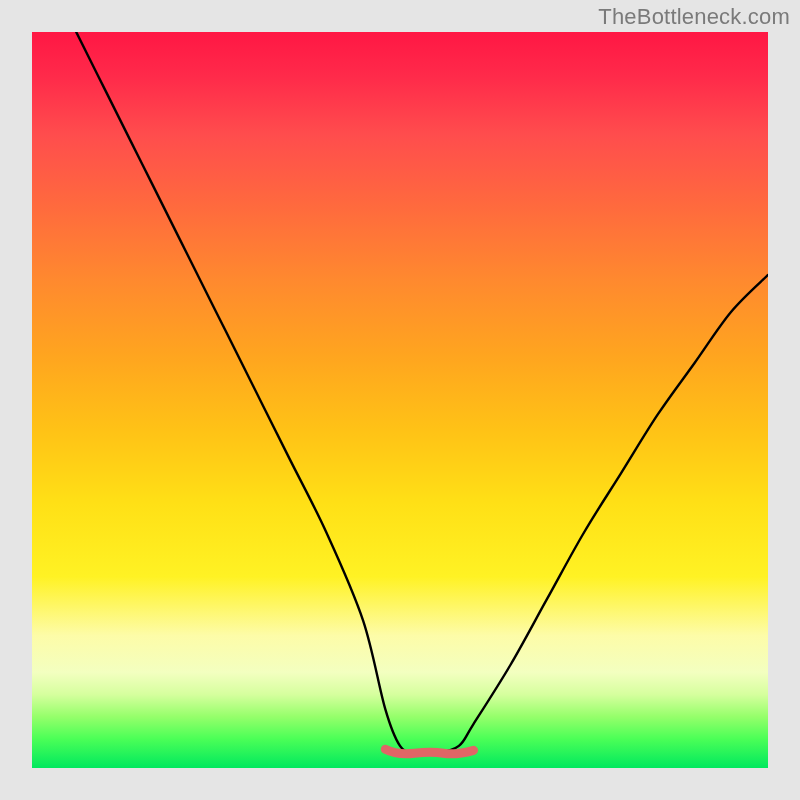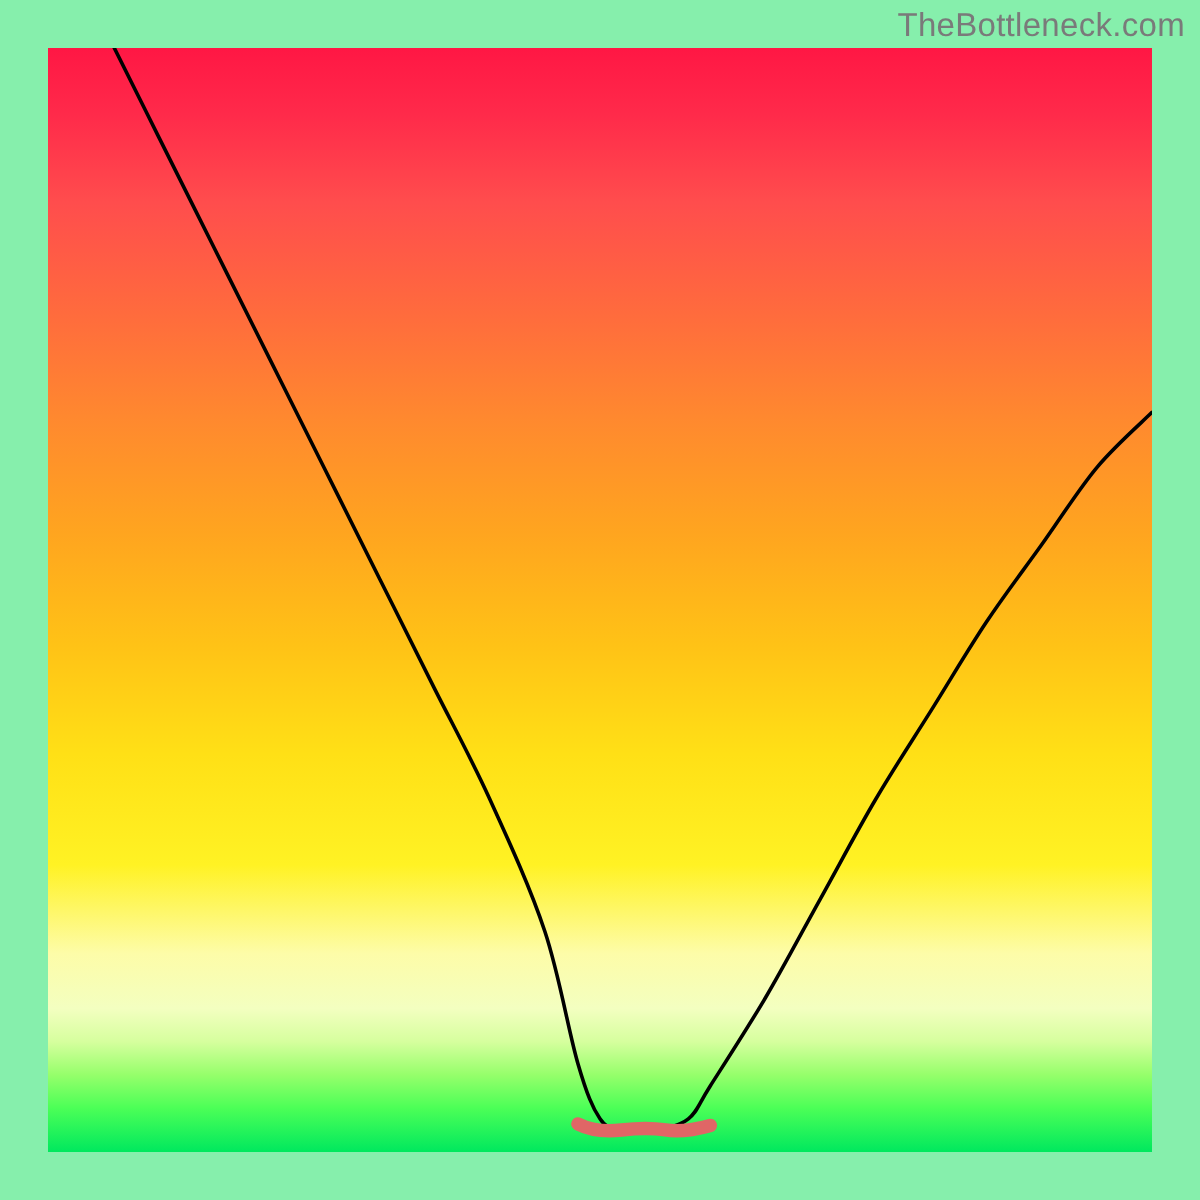--- a/index.html
+++ b/index.html
@@ -8,21 +8,21 @@
     width: 800px;
     height: 800px;
     background: #000;
     font-family: Arial, Helvetica, sans-serif;
     overflow: hidden;
   }
   .frame {
     position: relative;
     width: 800px;
     height: 800px;
-    background: #86efac;
+    background: #e5e5e5;
   }
   .plot-area {
     position: absolute;
     left: 32px;
     top: 32px;
     width: 736px;
     height: 736px;
     
     background: linear-gradient(
       to bottom,

